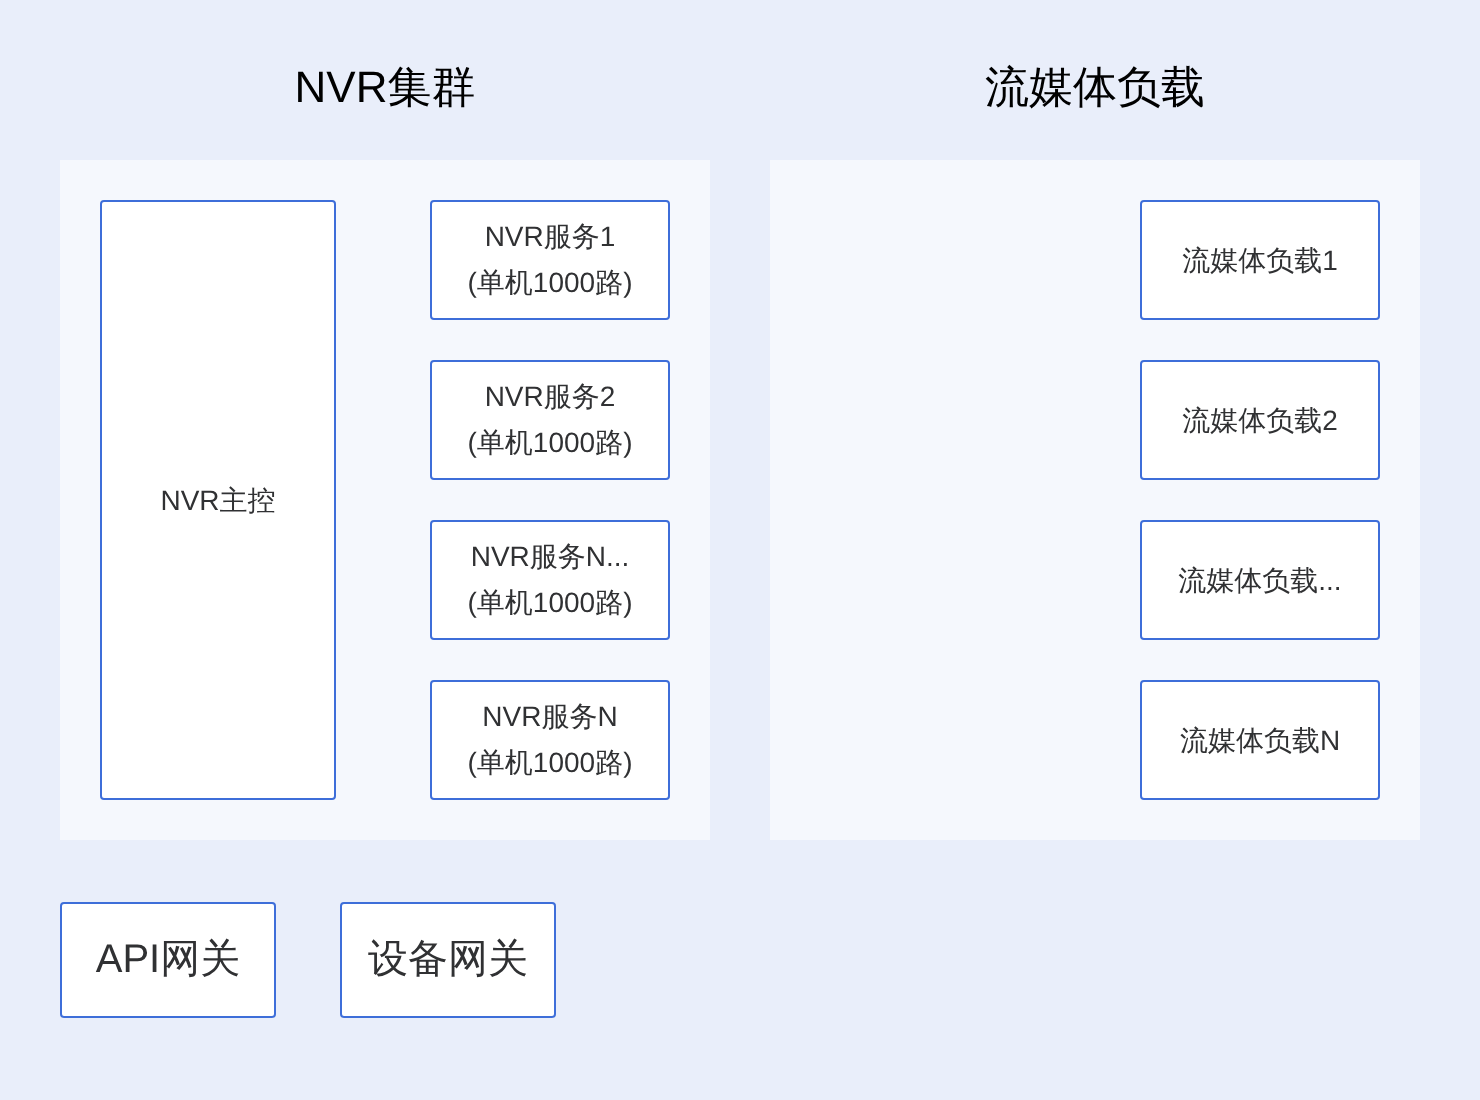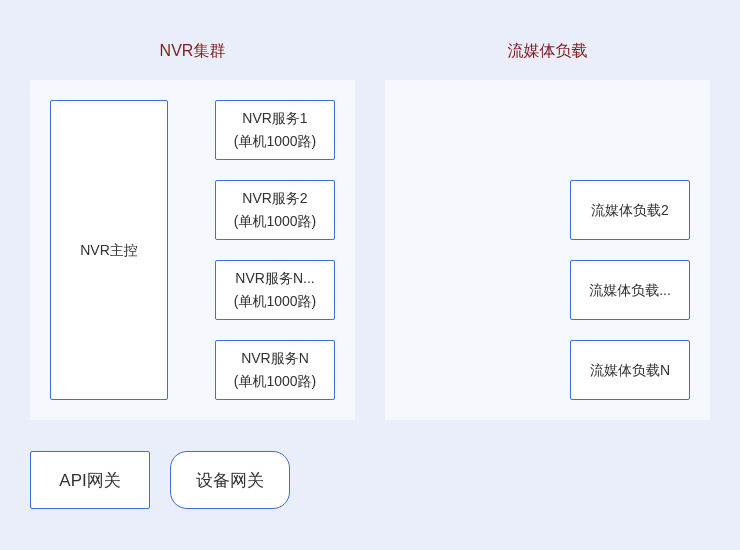--- a/index.html
+++ b/index.html
@@ -12,24 +12,23 @@
     height: 550px;
     background: #E9EEFA;
     font-family: "Liberation Sans", sans-serif;
     overflow: hidden;
   }
   .cluster-title {
     position: absolute;
     top: 29px;
     width: 325px;
     text-align: center;
-    font-size: 16px;
+    font-size: 22px;
     font-weight: 500;
-    color: #7f1d1d;
-    margin-top: 12px;
+    color: #000000;
   }
   .title-left { left: 30px; }
   .title-right { left: 385px; }
   .panel {
     position: absolute;
     top: 80px;
     width: 325px;
     height: 340px;
     background: #F5F8FD;
   }
@@ -60,26 +59,26 @@
     left: 185px;
     width: 120px;
     height: 60px;
   }
   .pos1 { top: 20px; }
   .pos2 { top: 100px; }
   .pos3 { top: 180px; }
   .pos4 { top: 260px; }
   .gateway {
     top: 451px;
-    width: 120px;
+    width: 108px;
     height: 58px;
-    font-size: 17px;
+    font-size: 20px;
   }
   .gw1 { left: 30px; }
-  .gw2 { left: 170px; border-radius: 17px; }
+  .gw2 { left: 170px; }
 </style>
 </head>
 <body>
 
 <div class="stage">
 
   <div class="cluster-title title-left">NVR集群</div>
 
   <div class="cluster-title title-right">流媒体负载</div>
 
@@ -104,20 +103,23 @@
     </div>
 
     <div class="box node pos4">
       <div>NVR服务N</div>
       <div>(单机1000路)</div>
     </div>
   </div>
 
   <div class="panel panel-right">
 
+    <div class="box node pos1">
+      <div>流媒体负载1</div>
+    </div>
 
     <div class="box node pos2">
       <div>流媒体负载2</div>
     </div>
 
     <div class="box node pos4">
       <div>流媒体负载N</div>
     </div>
 
     <div class="box node pos3">

